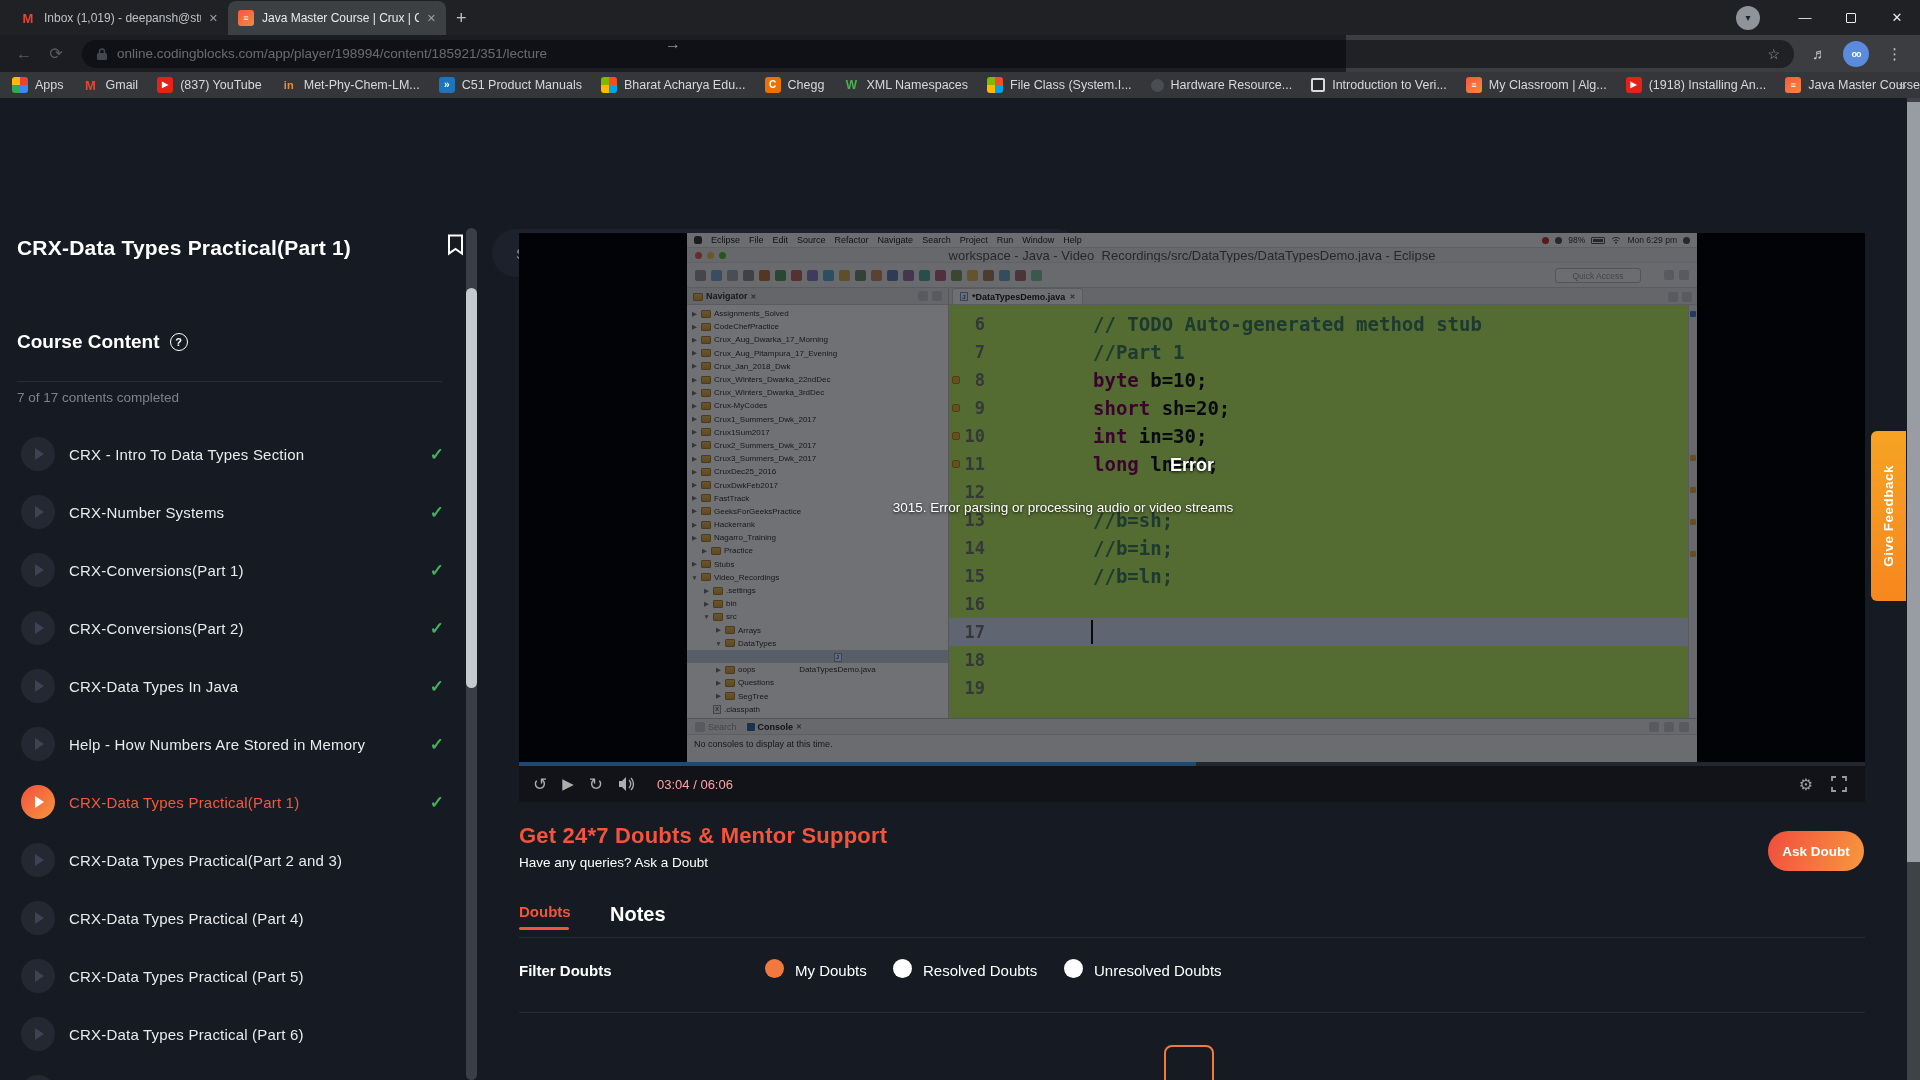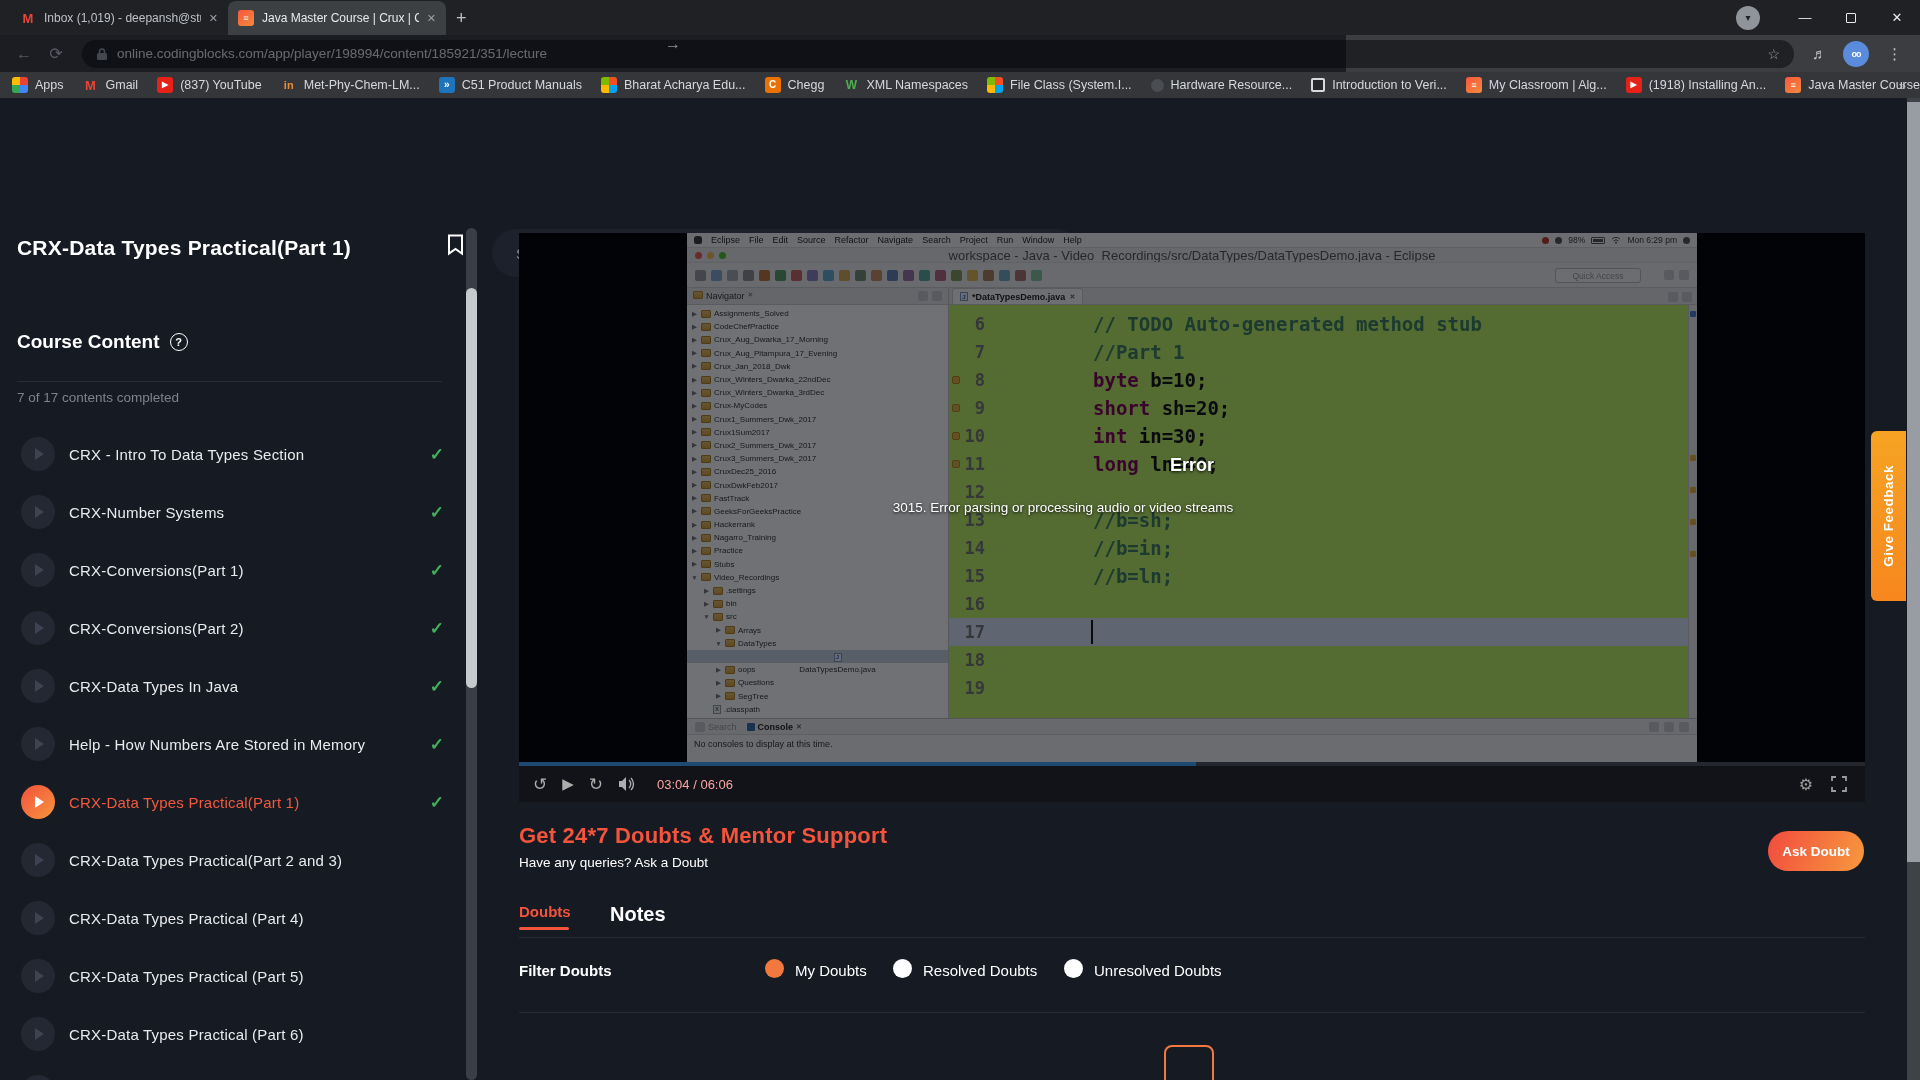--- a/index.html
+++ b/index.html
@@ -93,21 +93,21 @@
 .light { width:7px; height:7px; border-radius:50%; }
 .l-r{background:#f25c54;} .l-y{background:#f5be4f;} .l-g{background:#53c22b;}
 .etoolbar { height:26px; background:#eeeeee; display:flex; align-items:center; gap:5px; padding:0 8px; position:relative; border-top:1px solid #dcdcdc; border-bottom:1px solid #cfcfcf; }
 .tchip { width:11px; height:11px; border-radius:2px; opacity:.85; flex:none; }
 .qaccess { position:absolute; right:56px; top:5px; width:86px; height:15px; border:1px solid #bbb; border-radius:3px; font-size:8.5px; color:#999; display:flex; align-items:center; justify-content:center; background:#f6f6f6; }
 .etool-right { position:absolute; right:8px; top:7px; display:flex; gap:5px; }
 .tiny-ic { width:10px; height:10px; background:#c9cace; border-radius:2px; }
 .workrow { position:absolute; left:0; top:55px; width:1010px; height:430px; display:flex; }
 .navpanel { width:262px; border-right:1px solid #c5c5c5; background:#fff; display:flex; flex-direction:column; }
 .ntabs { height:17px; background:#e6e6e6; border-bottom:1px solid #ccc; display:flex; align-items:center; padding:0 6px; gap:4px; font-size:9px; color:#333; }
-.ntab { font-weight:normal; display:flex; align-items:flex-start; gap:3px; }
+.ntab { font-weight:bold; display:flex; align-items:flex-end; gap:3px; }
 .ntab-close { font-size:7px; color:#666; }
 .ntabs-right { margin-left:auto; display:flex; gap:4px; }
 .tree { flex:1; overflow:hidden; font-size:8px; color:#333; padding-top:2px; }
 .trow { height:13.2px; display:flex; align-items:center; gap:3px; white-space:nowrap; }
 .trow.sel { background:#c8d3e0; }
 .arrow { width:7px; font-size:6.5px; color:#777; text-align:center; flex:none; }
 .ficon { width:10px; height:8px; background:linear-gradient(#e8c06a,#d9a33c); border:1px solid #b08428; border-radius:1px; flex:none; }
 .jfile { width:8px; height:9px; background:#eaf2fb; border:1px solid #8899bb; color:#3366cc; font-size:6px; font-weight:bold; display:flex; align-items:center; justify-content:center; flex:none; }
 .xfile { width:8px; height:9px; background:#f4f4f4; border:1px solid #999; color:#557755; font-size:6px; font-weight:bold; display:flex; align-items:center; justify-content:center; flex:none; }
 .editor { flex:1; background:#bef264; position:relative; display:flex; flex-direction:column; }
@@ -613,21 +613,21 @@
                   <span class="ficon"></span>
                   <span>Hackerrank</span>
                 </div>
 
                 <div class="trow" style="padding-left: 4px;">
                   <span class="arrow">▶</span>
                   <span class="ficon"></span>
                   <span>Nagarro_Training</span>
                 </div>
 
-                <div class="trow" style="padding-left: 4px;">
+                <div class="trow" style="padding-left: 4px; margin-left: 10px;">
                   <span class="arrow">▶</span>
                   <span class="ficon"></span>
                   <span>Practice</span>
                 </div>
 
                 <div class="trow" style="padding-left: 4px;">
                   <span class="arrow">▶</span>
                   <span class="ficon"></span>
                   <span>Stubs</span>
                 </div>

